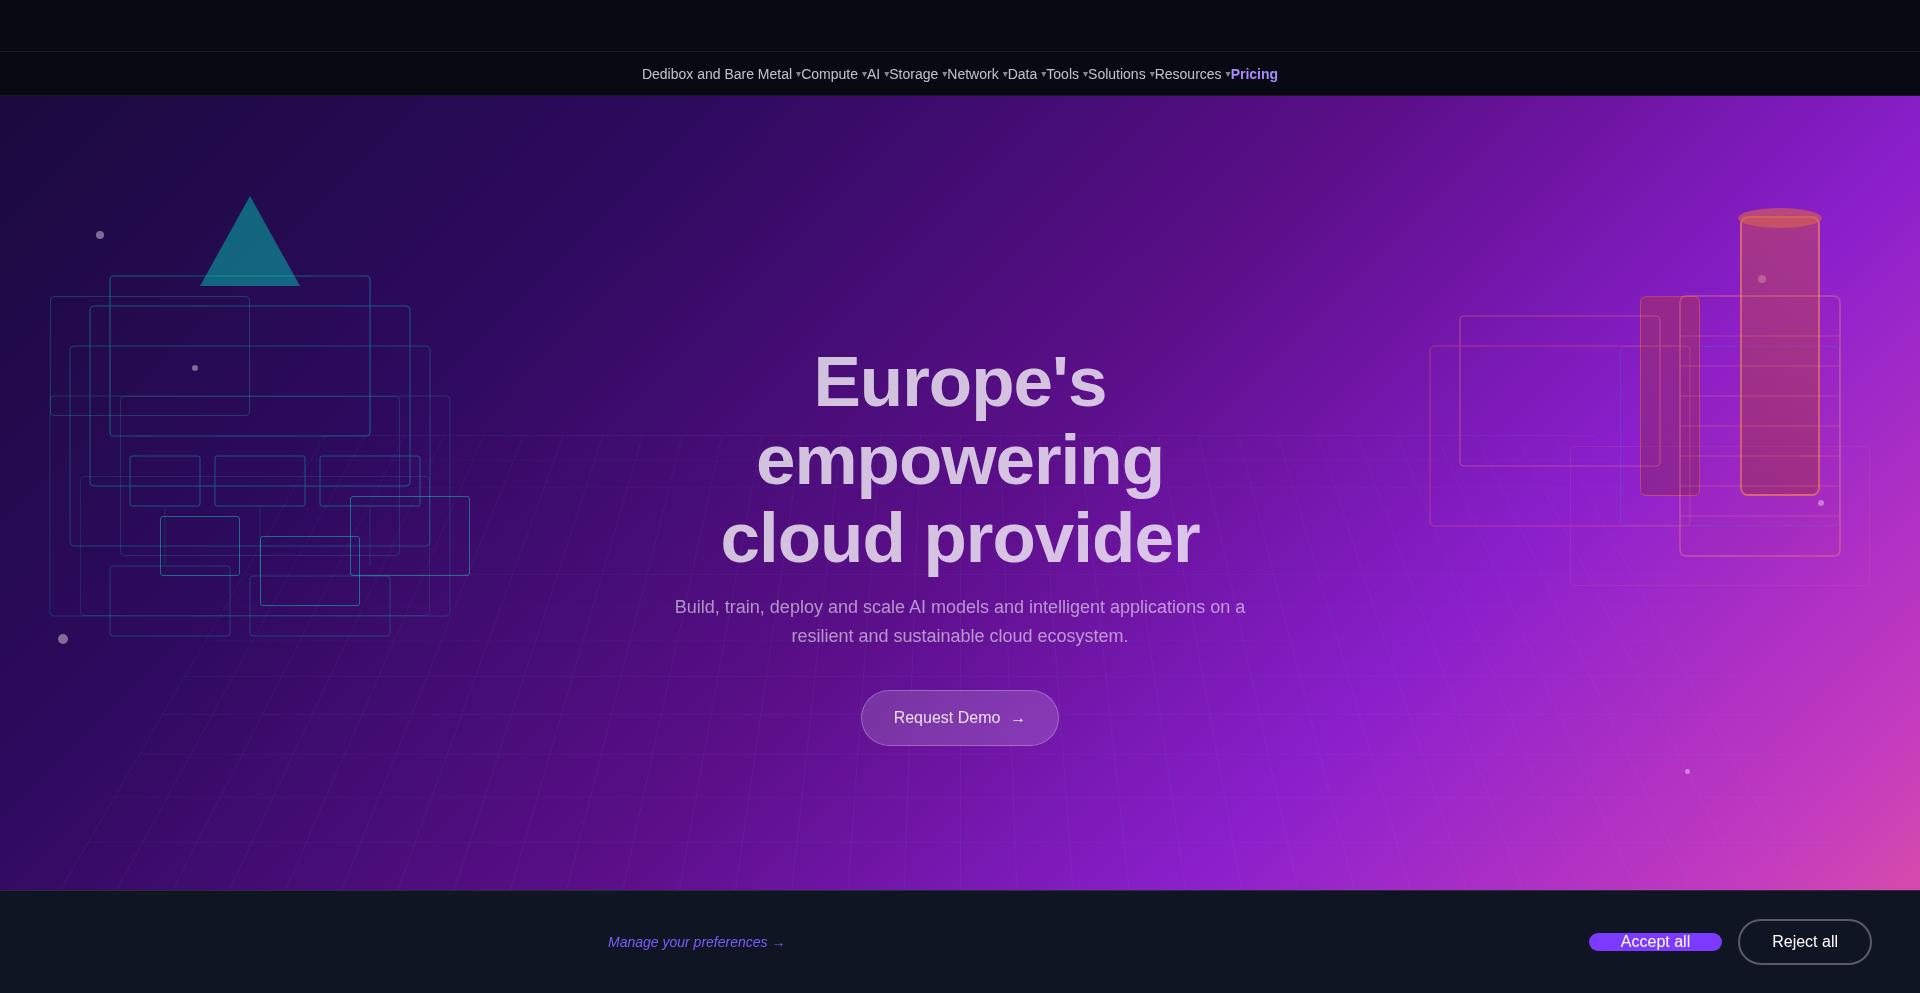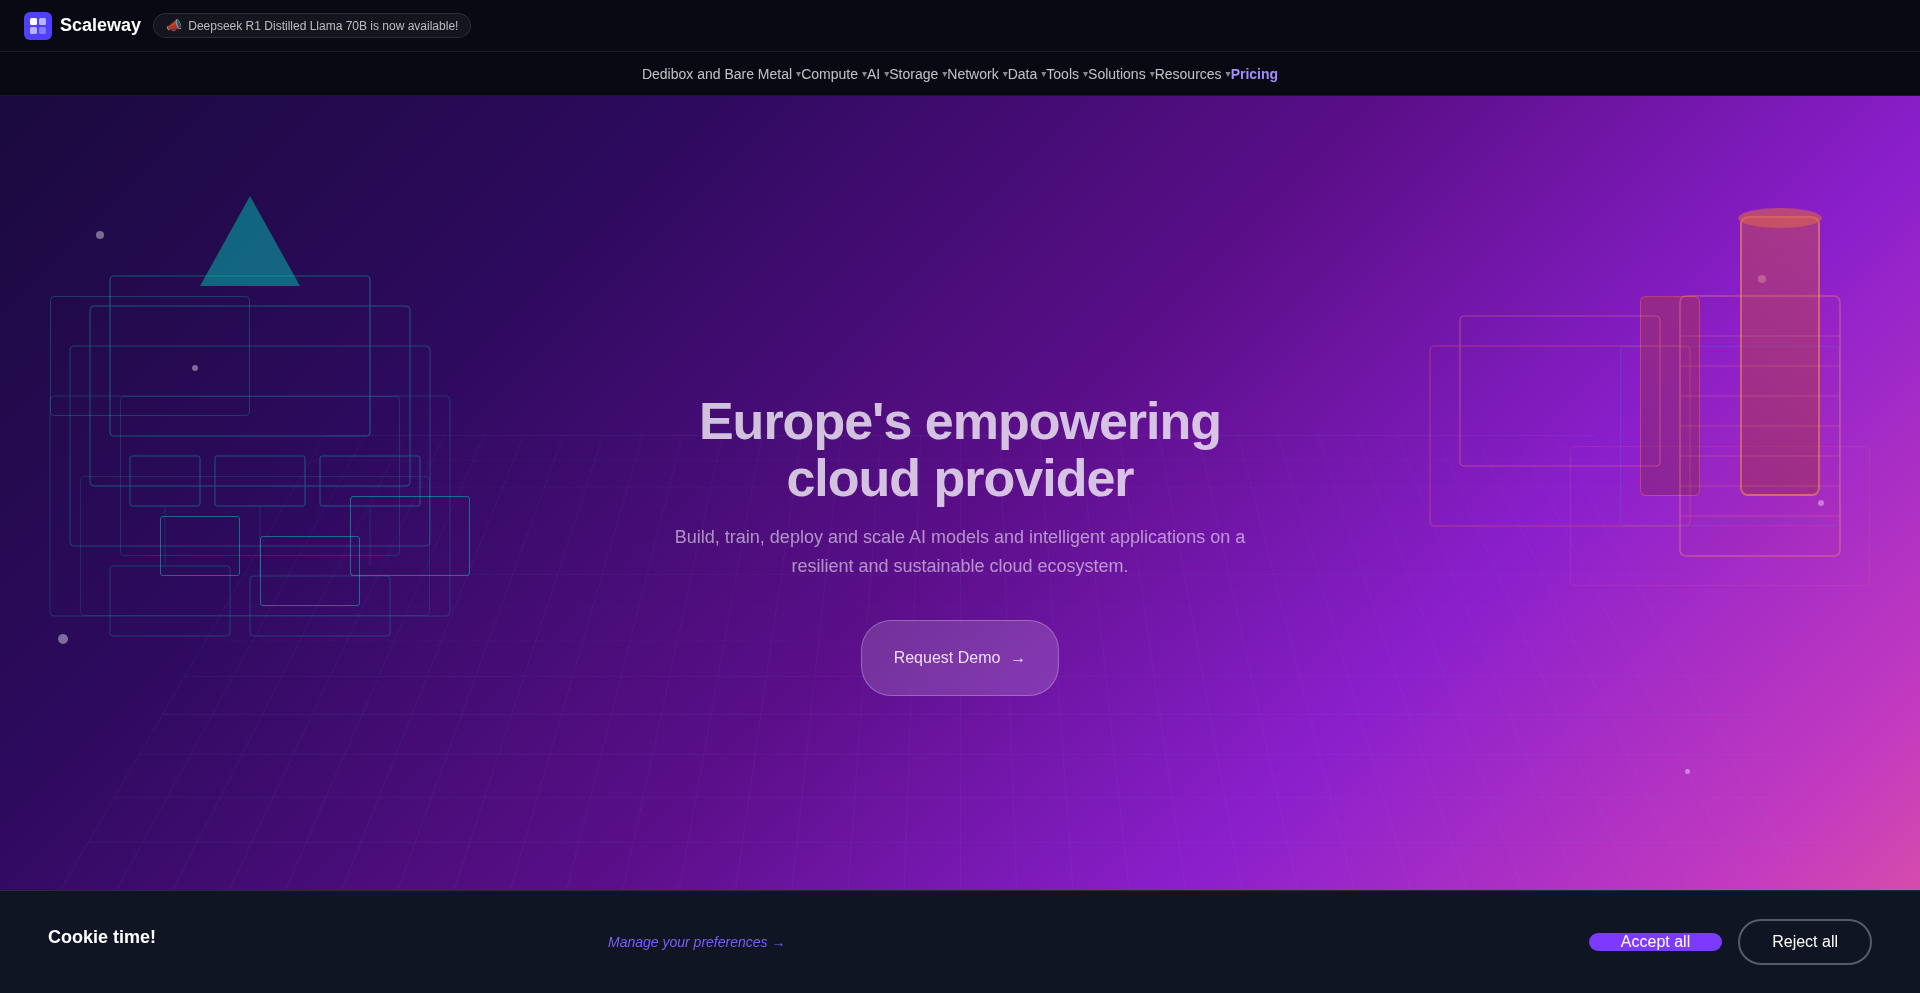--- a/index.html
+++ b/index.html
@@ -237,21 +237,21 @@
 
     .hero-content {
       position: relative;
       z-index: 10;
       text-align: center;
       max-width: 700px;
       padding: 0 24px;
     }
 
     .hero-title {
-      font-size: 52px;
+      font-size: 71px;
       font-weight: 700;
       color: rgba(255,255,255,0.75);
       line-height: 1.1;
       letter-spacing: -1px;
       margin-bottom: 16px;
     }
 
     .hero-subtitle {
       font-size: 18px;
       color: rgba(255,255,255,0.55);
@@ -263,21 +263,21 @@
     }
 
     .cta-btn {
       display: inline-flex;
       align-items: flex-start;
       gap: 10px;
       background: rgba(255,255,255,0.15);
       backdrop-filter: blur(10px);
       border: 1px solid rgba(255,255,255,0.25);
       border-radius: 30px;
-      padding: 28px 32px;
+      padding: 18px 32px;
       color: rgba(255,255,255,0.85);
       font-size: 16px;
       cursor: pointer;
       transition: background 0.2s;
     }
 
     
     .cookie-banner {
       position: fixed;
       bottom: 0; left: 0; right: 0;
@@ -359,38 +359,20 @@
     .dot2 { width: 6px; height: 6px; top: 30%; left: 10%; }
     .dot3 { width: 10px; height: 10px; top: 60%; left: 3%; }
     .dot4 { width: 6px; height: 6px; top: 45%; right: 5%; }
     .dot5 { width: 8px; height: 8px; top: 20%; right: 8%; }
     .dot6 { width: 5px; height: 5px; top: 75%; right: 12%; }
   </style>
 </head>
 <body>
 
 <nav class="navbar">
-  <div class="navbar-top">
-    <a class="logo" href="#">
-      <div class="logo-icon">
-        <svg width="18" height="18" viewBox="0 0 18 18" fill="none">
-          <rect x="1" y="1" width="7" height="7" rx="1.5" fill="white"></rect>
-          <rect x="10" y="1" width="7" height="7" rx="1.5" fill="white" opacity="0.6"></rect>
-          <rect x="1" y="10" width="7" height="7" rx="1.5" fill="white" opacity="0.6"></rect>
-          <rect x="10" y="10" width="7" height="7" rx="1.5" fill="white" opacity="0.3"></rect>
-        </svg>
-      </div>
-      <span>Scaleway</span>
-    </a>
-
-    <div class="announcement-bar">
-      <span class="megaphone">📣</span>
-      <span>Deepseek R1 Distilled Llama 70B is now available!</span>
-    </div>
-  </div>
 
 </nav>
 
 <nav class="navbar-bottom">
   <a class="nav-item" href="#">
     <span>Dedibox and Bare Metal</span>
     <span class="nav-chevron">▾</span>
   </a>
   <a class="nav-item" href="#">
     <span>Compute</span>
@@ -498,21 +480,20 @@
     <p class="hero-subtitle">Build, train, deploy and scale AI models and intelligent applications on a resilient and sustainable cloud ecosystem.</p>
     <button class="cta-btn">
       <span>Request Demo</span>
       <span>→</span>
     </button>
   </div>
 </section>
 
 <div class="cookie-banner">
   <div class="cookie-text-block">
-    <div class="cookie-title">Cookie time!</div>
   </div>
 
   <div class="cookie-manage">
     <a href="#">Manage your preferences →</a>
   </div>
 
   <div class="cookie-actions">
     <button class="btn-accept">Accept all</button>
     <button class="btn-reject">Reject all</button>
   </div>

